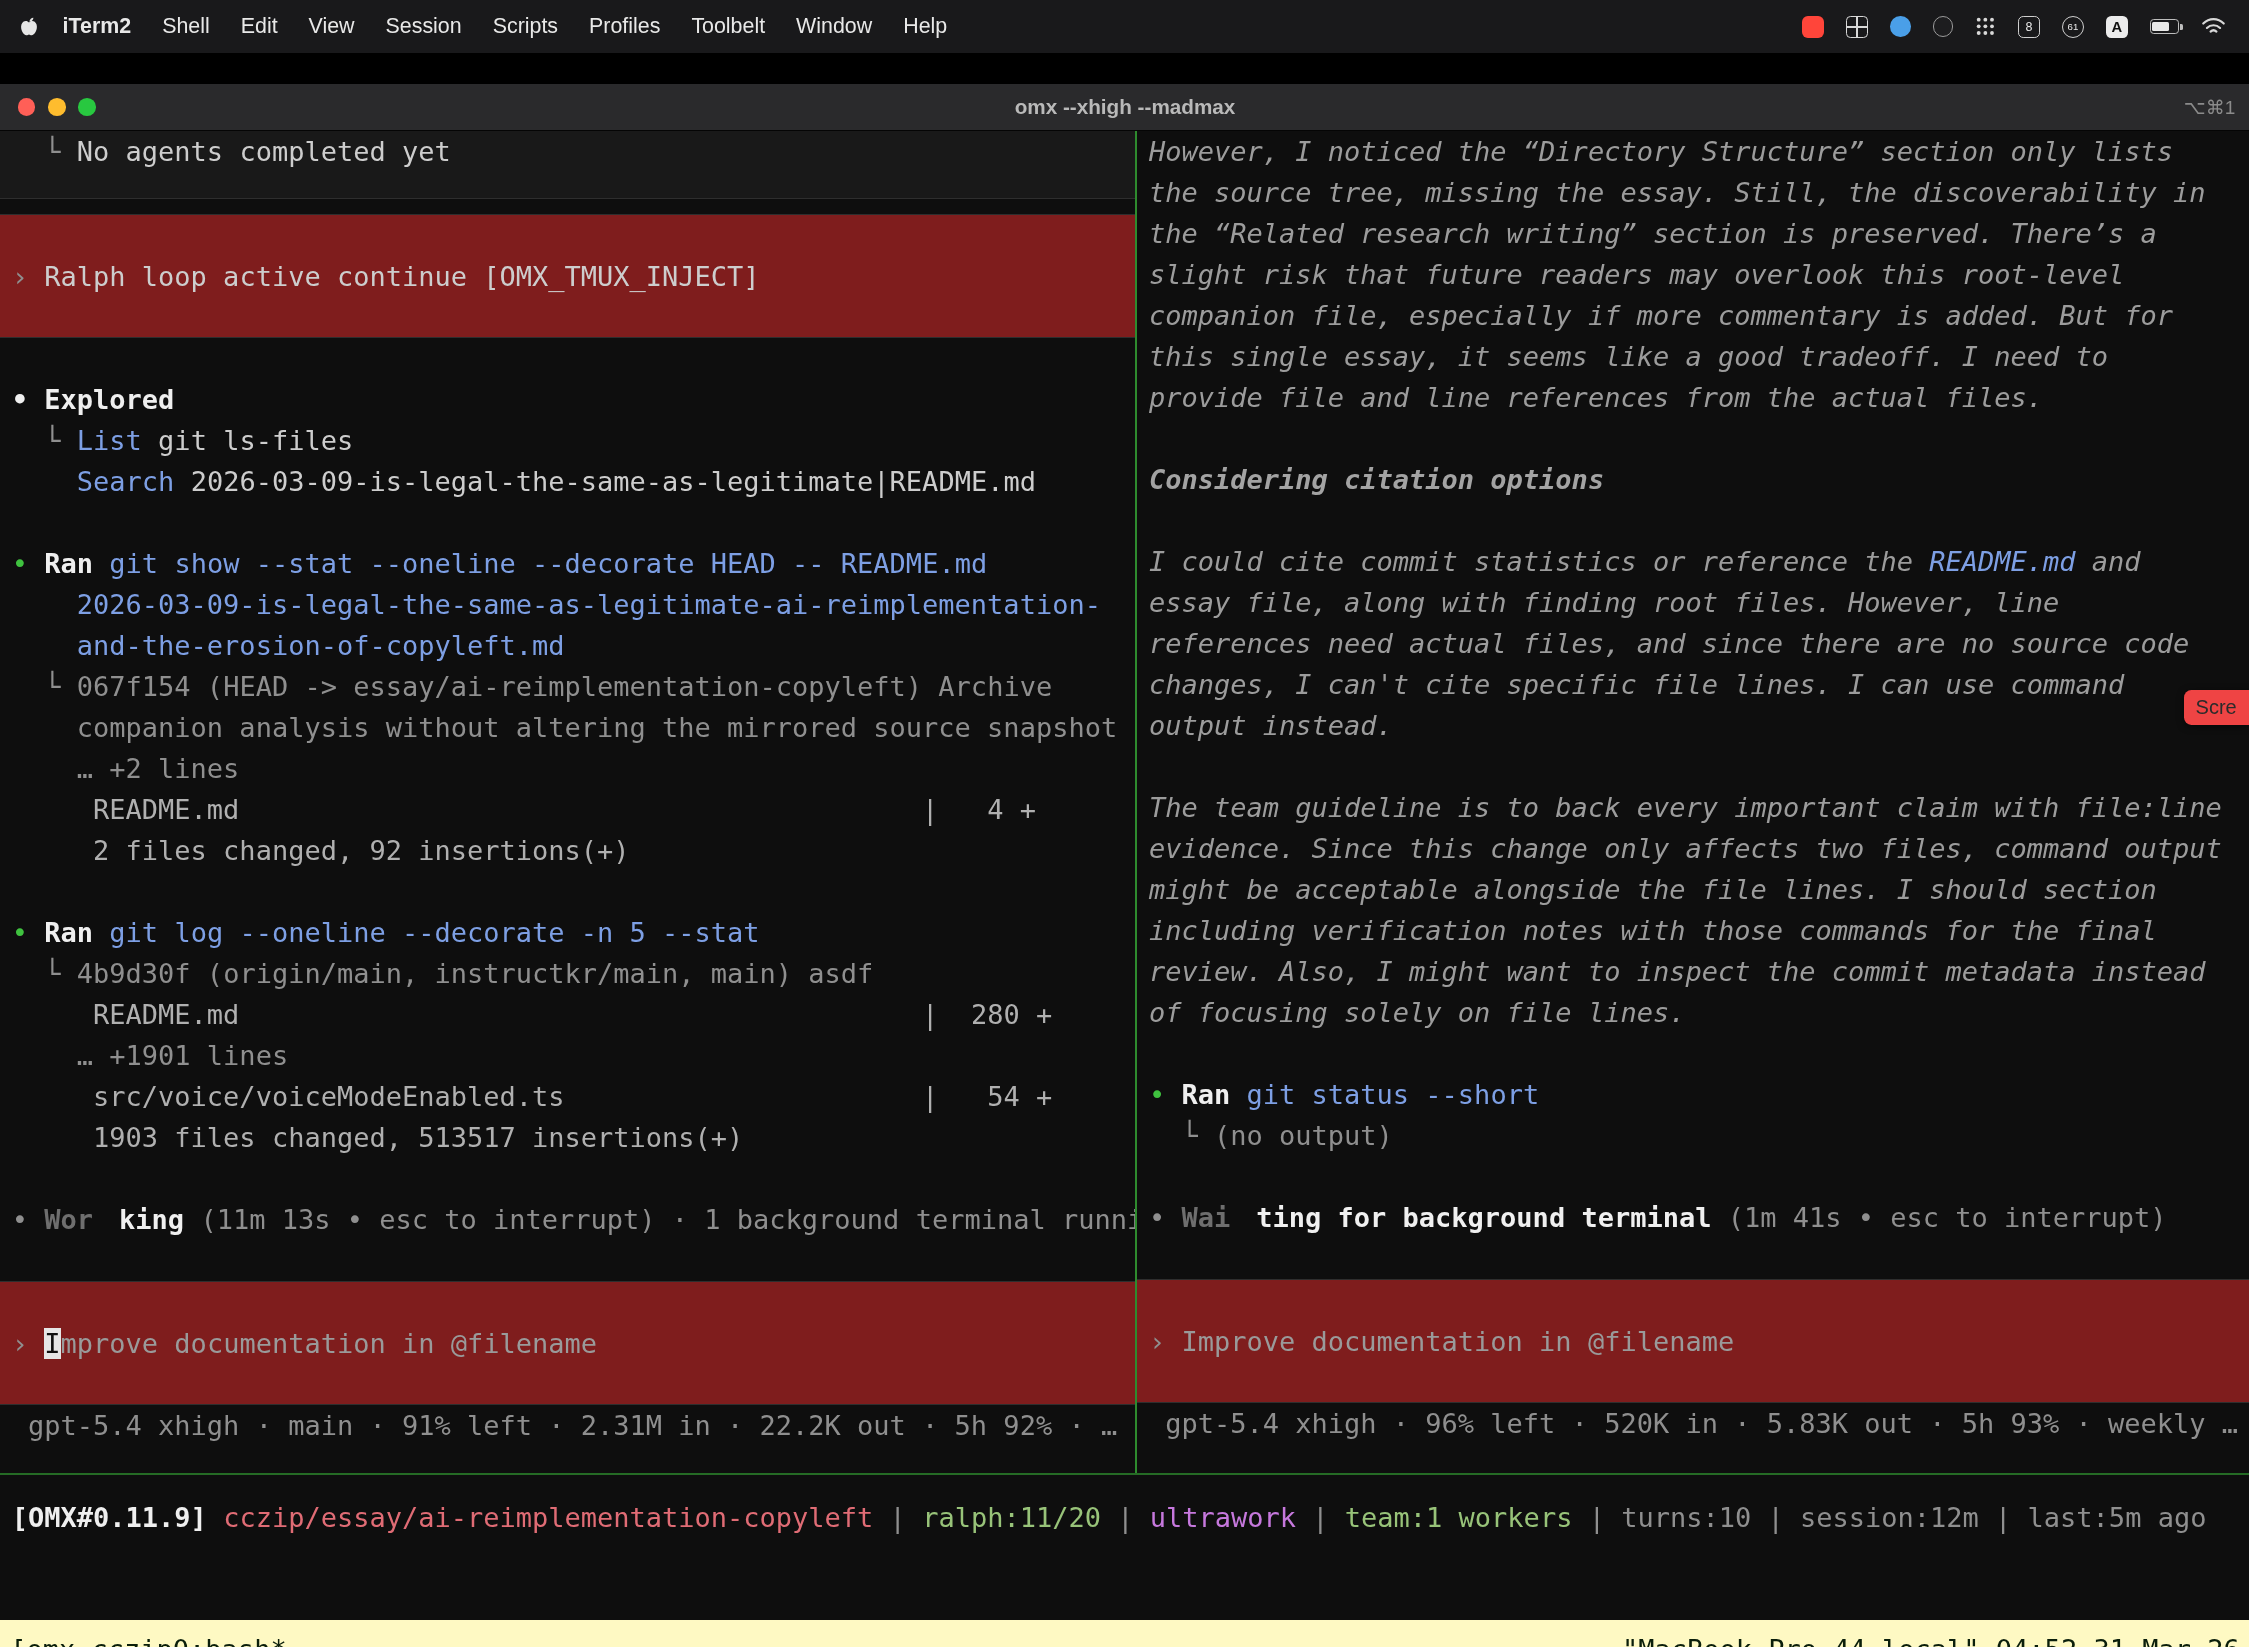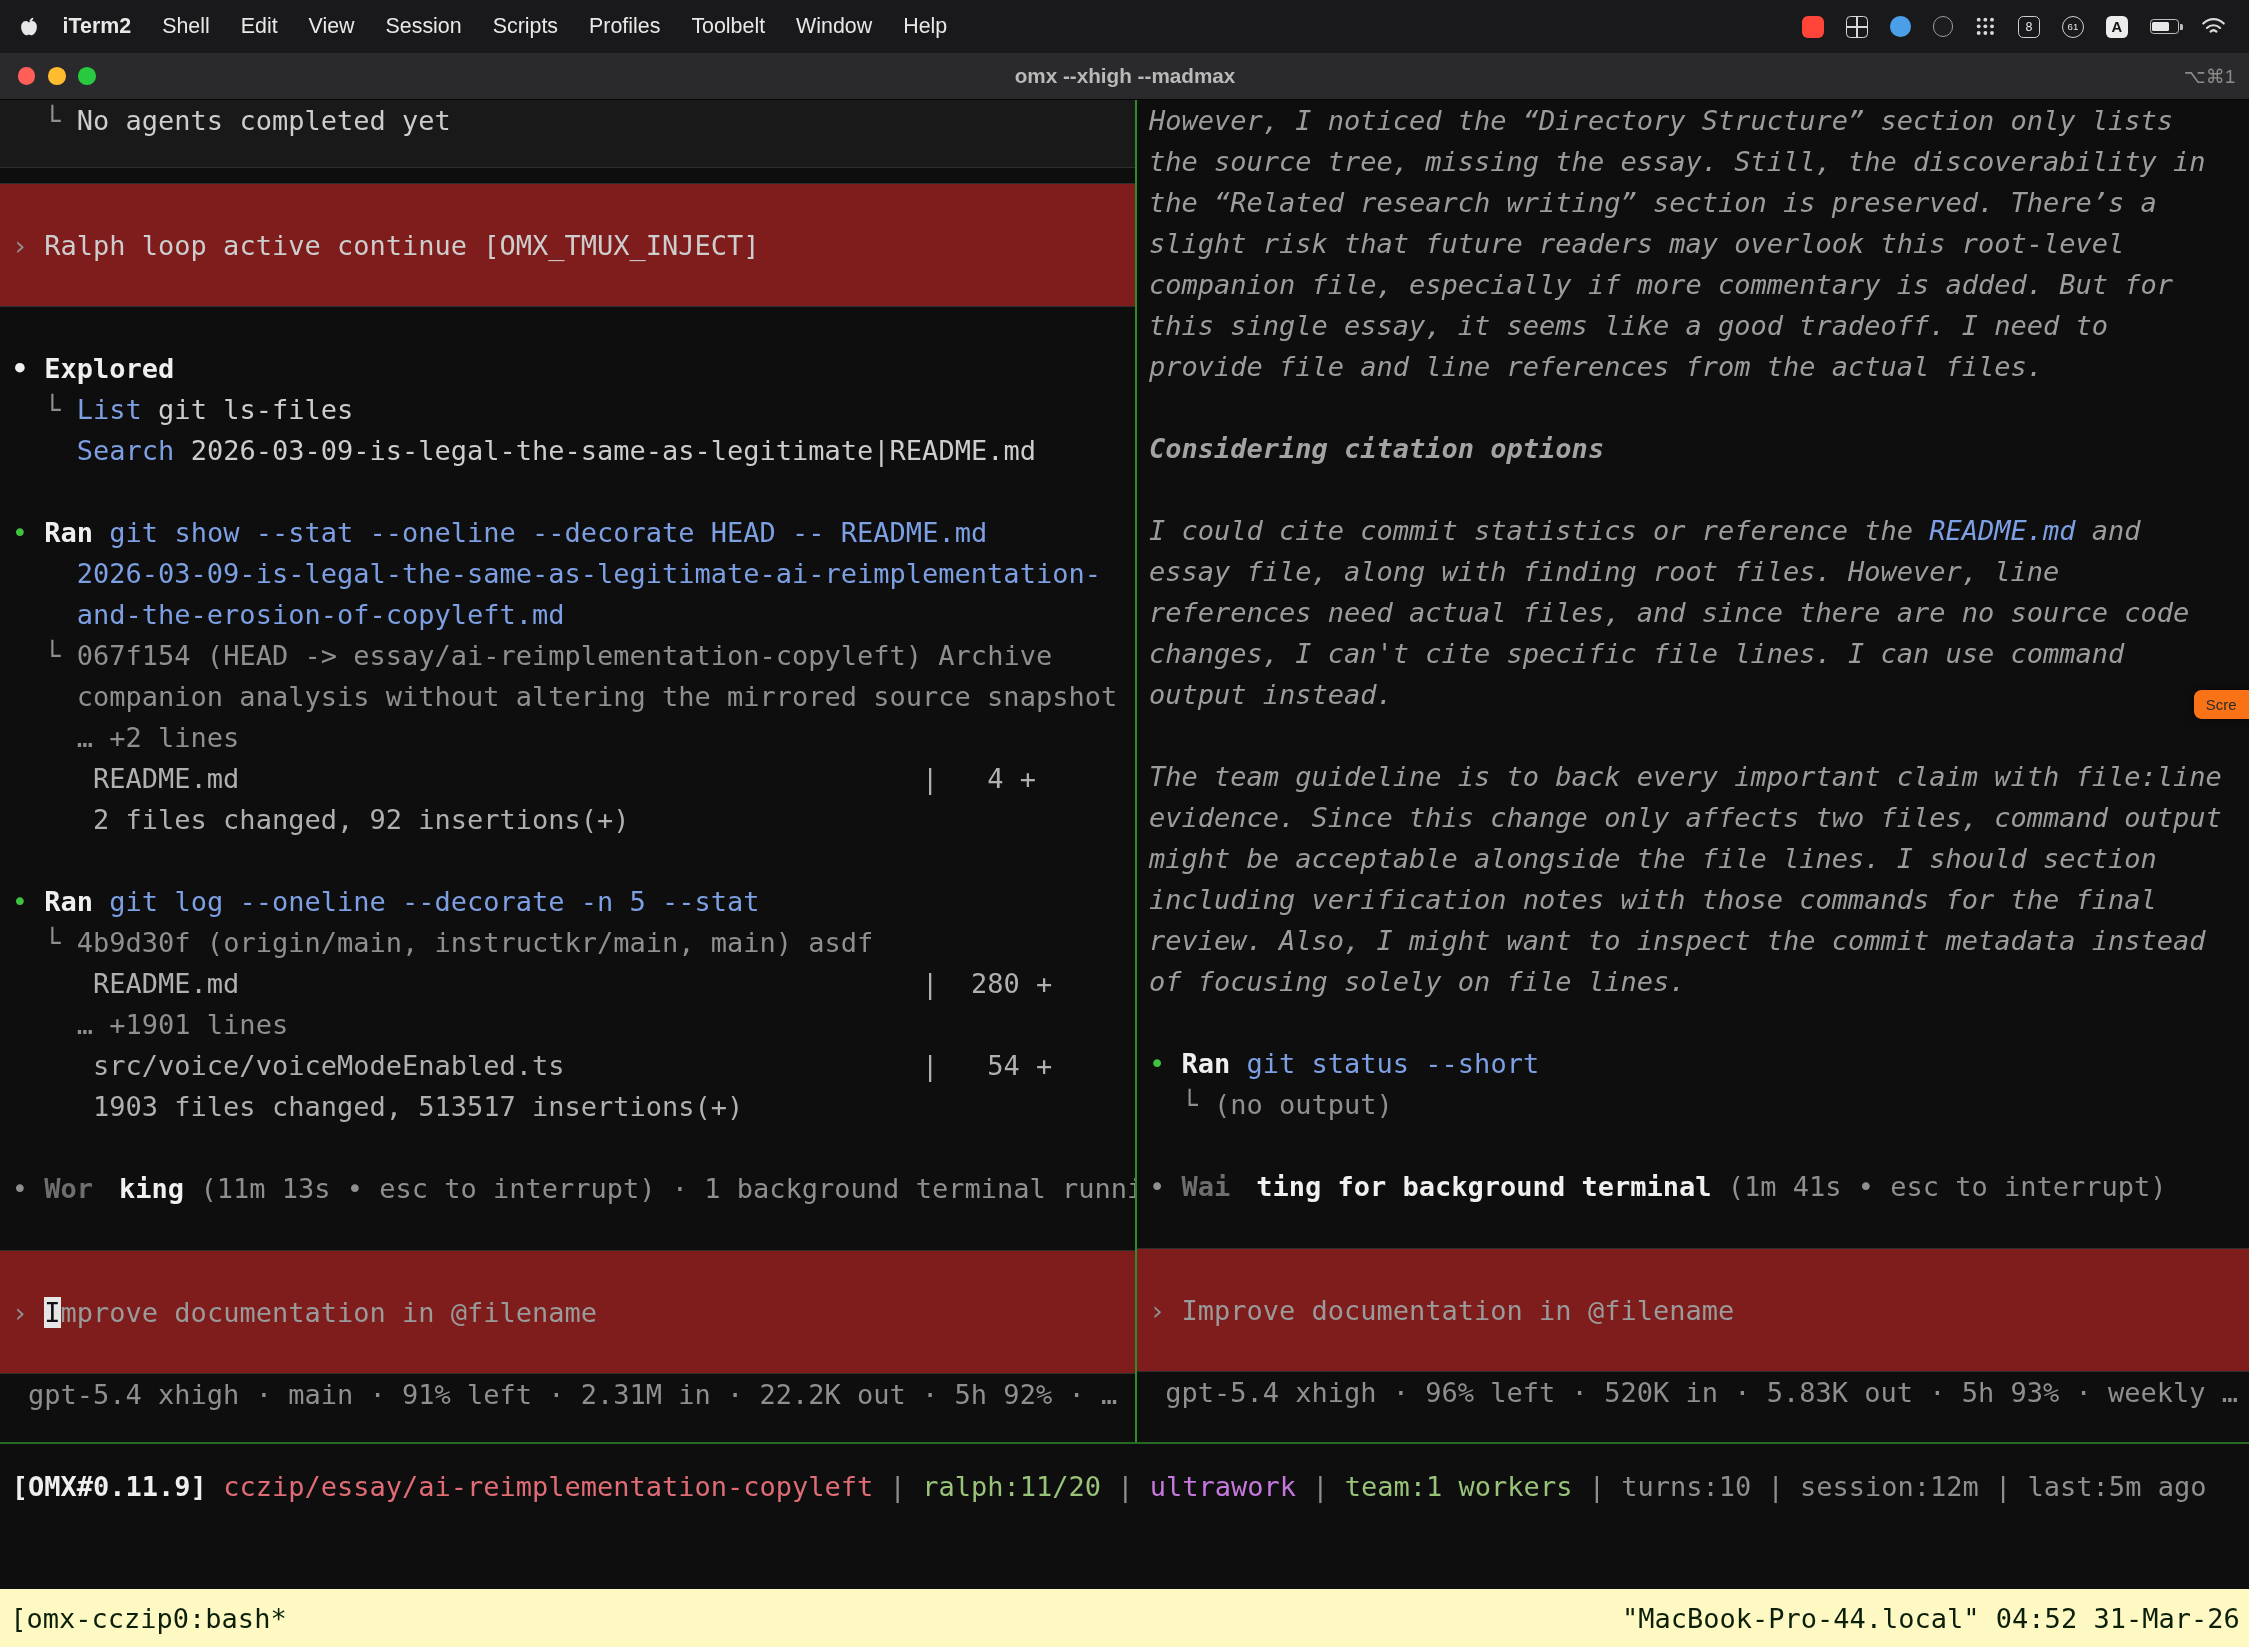--- a/index.html
+++ b/index.html
@@ -25,21 +25,21 @@
   .i-ring { width:22px; height:22px; border:1.5px solid #cfcfcf; border-radius:50%; color:#e8e8e8;
             font-size:9.6px; display:flex; align-items:center; justify-content:center; }
   .i-abox { width:22px; height:22px; background:#ececec; border-radius:5.2px; color:#111; font-weight:bold;
             font-size:14.8px; display:flex; align-items:center; justify-content:center; }
   .i-batt { width:29.5px; height:14.8px; border:1.5px solid #bdbdbd; border-radius:3.7px; position:relative; }
   .i-batt::before { content:""; position:absolute; left:1.5px; top:1.5px; bottom:1.5px; width:60%; background:#e8e8e8; border-radius:1.5px; }
   .i-batt::after { content:""; position:absolute; right:-4.4px; top:3.7px; width:3px; height:5.9px; background:#bdbdbd; border-radius:0 1.5px 1.5px 0; }
 
   
   .titlebar { height:47px; background:#2a2a2c; border-bottom:0.7px solid #050505; position:relative;
-              display:flex; align-items:center; font-family:"Liberation Sans", sans-serif; }
+              display:flex; align-items:center; font-family:"Liberation Sans", sans-serif;margin-top:31px; }
   .lights { display:flex; gap:12.5px; padding-left:17.7px; }
   .light { width:17.7px; height:17.7px; border-radius:50%; }
   .l-close{ background:#ff5f57; } .l-min{ background:#febc2e; } .l-zoom{ background:#28c840; }
   .win-title { position:absolute; left:0; right:0; text-align:center; color:#b9b9b9; font-size:20.7px; font-weight:bold; }
   .win-short { margin-left:auto; padding-right:14.8px; color:#8b8b8b; font-size:19px; z-index:2; }
 
   
   .terminal { position:relative; height:1547px; background:#0e0e0e; }
   .panes { display:flex; height:1342px; }
   .pane { overflow:hidden; }
@@ -70,23 +70,23 @@
   .sg-red{ color:#e06c75; }
   .sg-grn{ color:#98c379; }
   .sg-pur{ color:#c678dd; }
 
   .omx-status { margin-top:22px; }
 
   .tmux-bar { position:absolute; left:0; right:0; bottom:0; height:58px; background:#fef9c3;
               color:#0b1f0b; display:flex; justify-content:space-between; align-items:center;
               padding:0 10.3px; font-size:27px; white-space:pre; }
 
-  .tooltip { position:absolute; right:0; top:690px; background:#f97316; color:#2b2b2b;
+  .tooltip { position:absolute; right:0; top:690px; background:#ef4444; color:#2b2b2b;
              border-radius:7.4px 0 0 7.4px; padding:5.9px 13.3px 5.9px 11.8px; font-family:"Liberation Sans", sans-serif;
-             font-size:15px; box-shadow:0 1.5px 7.4px rgba(0,0,0,.55); z-index:10; white-space:nowrap; }
+             font-size:20px; box-shadow:0 1.5px 7.4px rgba(0,0,0,.55); z-index:10; white-space:nowrap; }
 </style>
 </head>
 <body>
 
 <header class="menubar">
   <span class="apple">
     <svg width="22" height="22" viewBox="0 0 100 100" aria-hidden="true">
       <path fill="#e6e6e6" d="M50 30 C42 18 22 20 16 38 C8 62 26 88 38 88 C44 88 46 84 50 84 C54 84 56 88 62 88 C74 88 92 62 84 38 C78 20 58 18 50 30 Z"></path>
       <path fill="#e6e6e6" d="M52 26 C52 16 60 8 70 8 C70 18 62 26 52 26 Z"></path>
     </svg>

